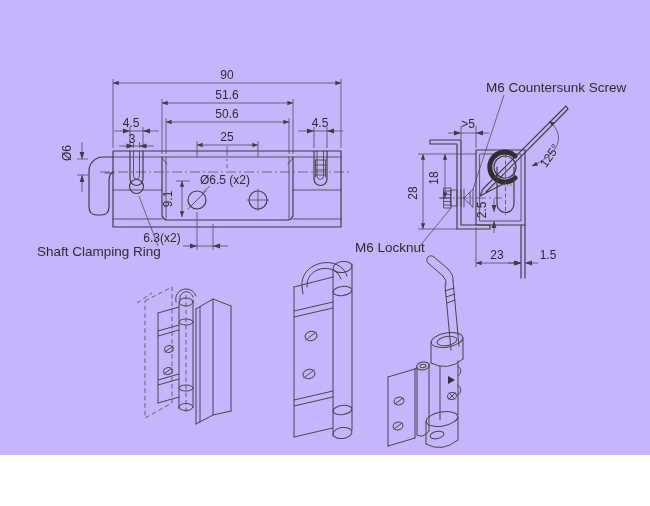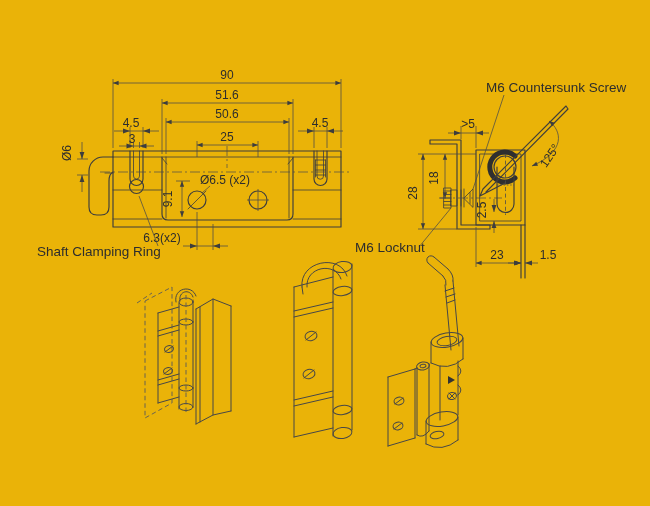--- a/index.html
+++ b/index.html
@@ -1,16 +1,16 @@
 <!DOCTYPE html>
 <html><head>
 <meta charset="utf-8">
 <style>
   html,body{margin:0;padding:0;background:#ffffff;}
-  .canvas{width:650px;height:506px;background:#eab308;overflow:hidden;}
+  .canvas{width:650px;height:455px;background:#c4b5fd;overflow:hidden;}
   svg{display:block;}
   
   .p{stroke:#3d3d3d;stroke-width:1.15;fill:none;stroke-linejoin:round;stroke-linecap:round;}
   .p2{stroke:#3d3d3d;stroke-width:0.8;fill:none;stroke-linejoin:round;stroke-linecap:round;}
   .blk{stroke:#2f2f2f;stroke-width:5;fill:none;stroke-linecap:round;}
   
   .d{stroke:#4a4a4a;stroke-width:0.75;fill:none;}
   .cl{stroke:#4a4a4a;stroke-width:0.7;fill:none;stroke-dasharray:10 3 2 3;}
   .dash{stroke:#4a4a4a;stroke-width:0.8;fill:none;stroke-dasharray:4 2.6;}
   .dot{stroke:#4a4a4a;stroke-width:0.8;fill:none;stroke-dasharray:1.5 1.8;}

